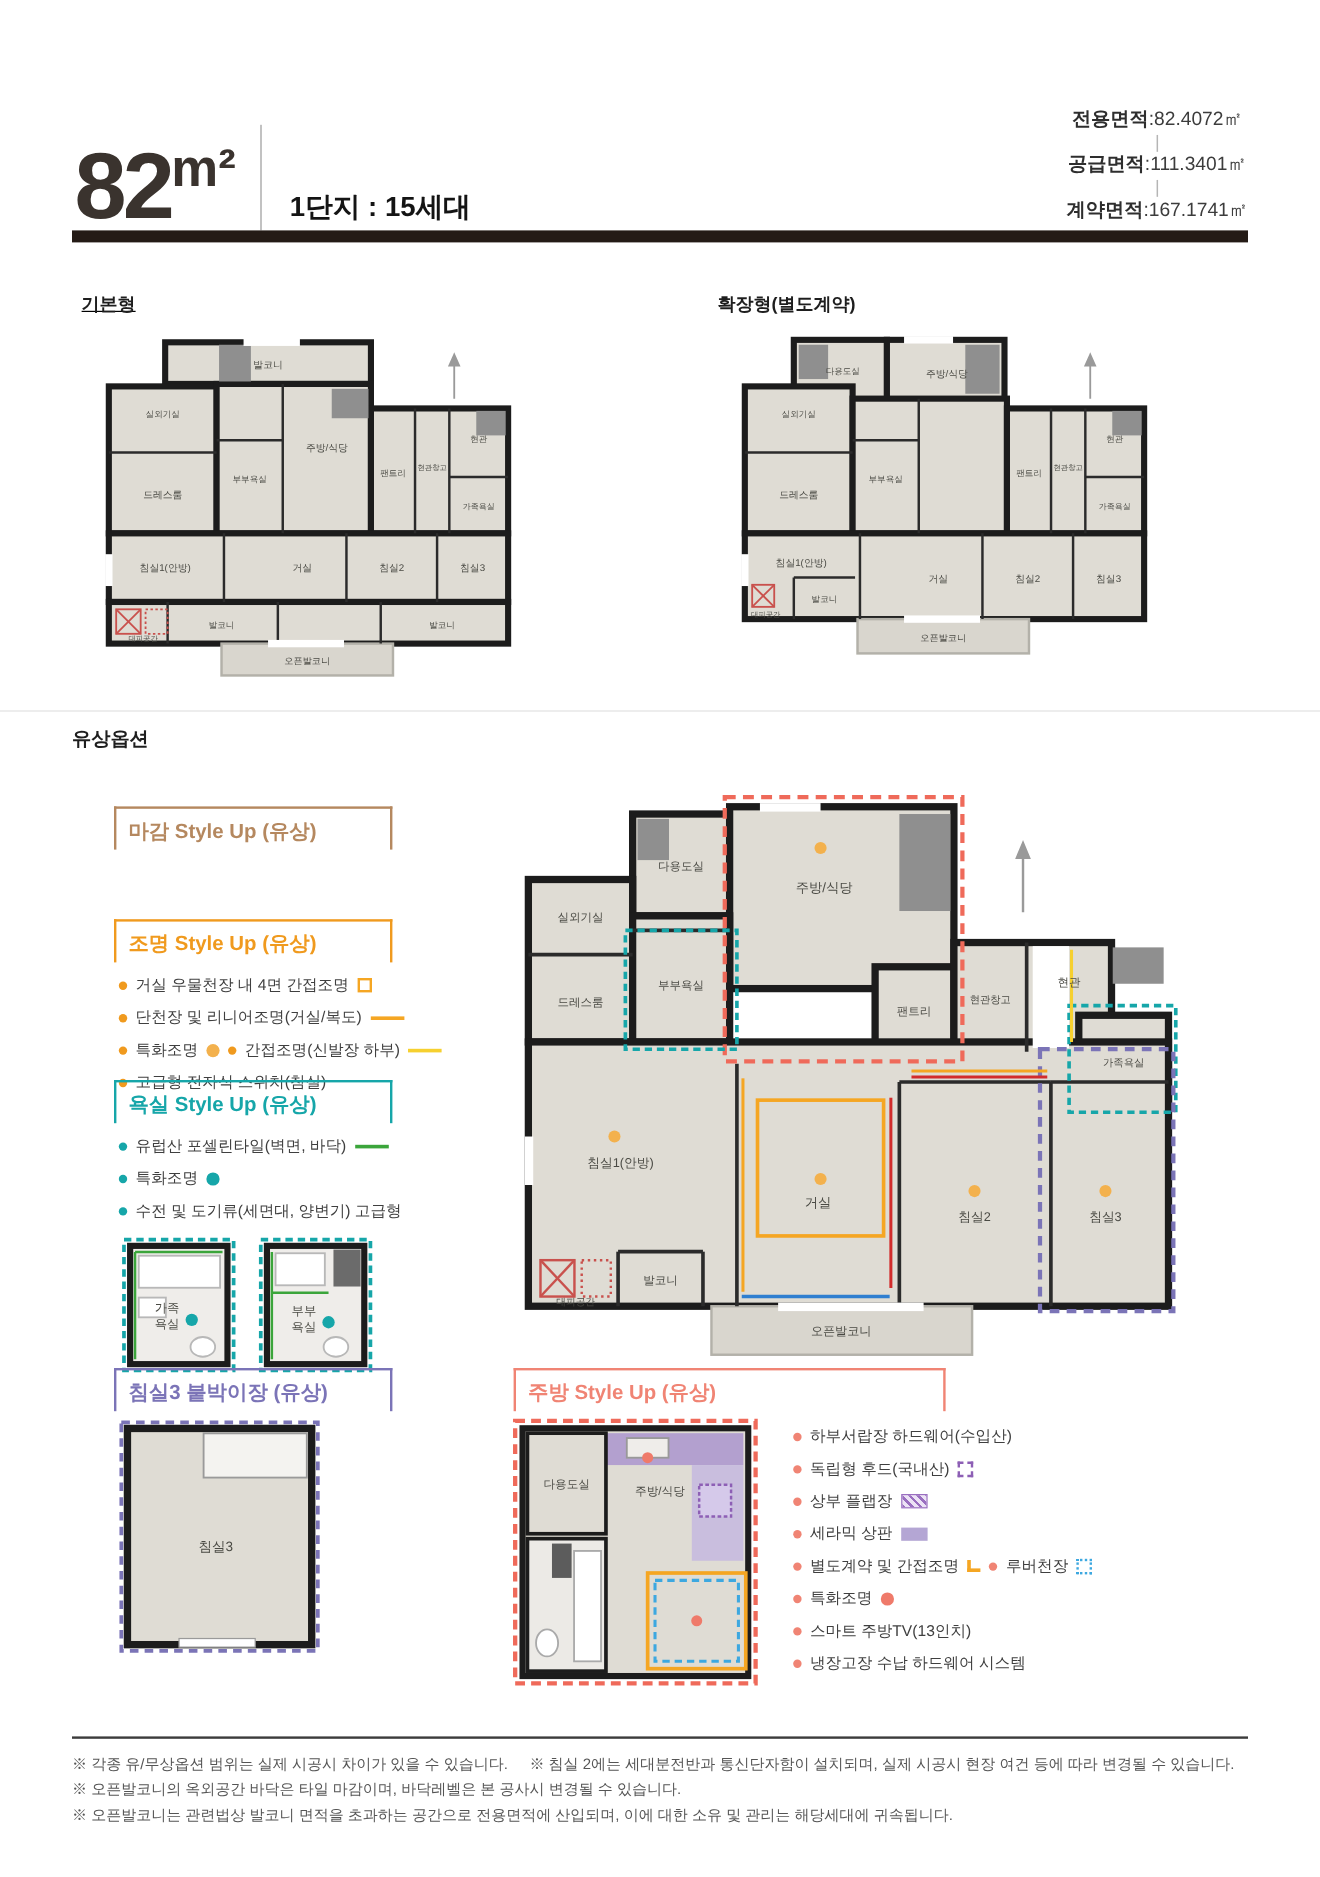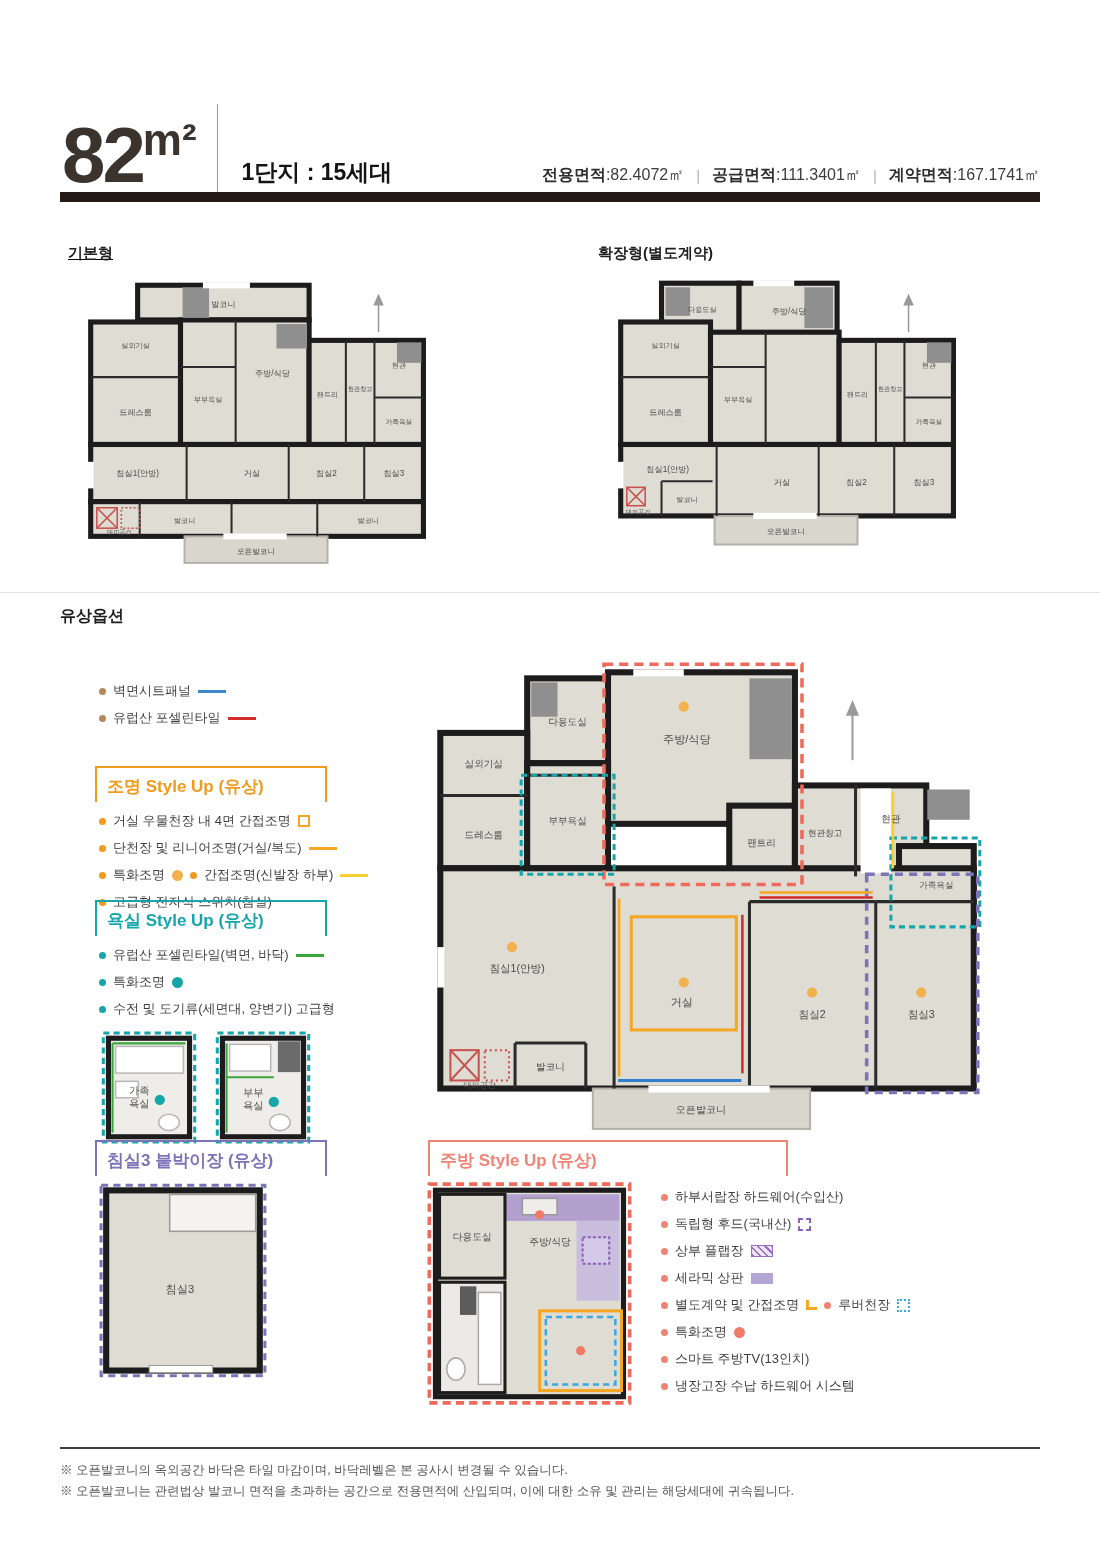--- a/index.html
+++ b/index.html
@@ -5,21 +5,21 @@
   * { margin:0; padding:0; box-sizing:border-box; }
   body { background:#fff; font-family:"Liberation Sans", sans-serif; }
   .page { position:relative; width:1100px; height:1564px; background:#ffffff; overflow:hidden; }
 
   
   .hdr { position:absolute; left:62px; top:92px; right:60px; height:100px; display:flex; align-items:flex-end; }
   .size-label { font-size:78px; font-weight:bold; color:#3a332e; letter-spacing:-3px; line-height:0.95; }
   .size-unit { font-size:44px; font-weight:bold; letter-spacing:0; vertical-align:super; }
   .hdr-vdiv { width:1px; height:88px; background:#9a9a9a; margin:0 24px 0 20px; }
   .complex { font-size:23px; font-weight:bold; color:#141414; padding-bottom:4px;text-align:center; }
-  .areas { margin-left:auto; font-size:16px; color:#3c3c3c; padding-bottom:6px; display:flex; align-items:center; gap:12px; }
+  .areas { margin-left:auto; font-size:16px; color:#3c3c3c; padding-bottom:6px; display:flex; align-items:center; gap:0;flex-direction:column; }
   .area-item b { font-weight:bold; color:#2e2e2e; }
   .area-sep { color:#b5b5b5; font-size:15px; }
   .thick-bar { position:absolute; left:60px; right:60px; top:192px; height:10px; background:#241b16; }
 
   
   .plan-block { position:absolute; top:244px; }
   .plan-block h3 { font-size:15px; font-weight:bold; color:#1e1e1e; margin-bottom:10px; }
   .pb-basic { left:68px;text-decoration:underline; }
   .pb-ext { left:598px; }
 
@@ -219,32 +219,21 @@
         <text x="37" y="236" font-size="6">대피공간</text>
         <text x="182" y="256" font-size="7.5" fill="#77756e">오픈발코니</text>
       </g>
     </svg>
   </div>
 
   <div class="sec-divider"></div>
   <div class="opt-sec-title">유상옵션</div>
 
   <div class="opt-box box-finish">
-    <ul class="opt-items">
-      <li>
-          <span class="dot dot-tan"></span>
-          <span>벽면시트패널</span>
-          <span class="sw-line sw-blue"></span>
-        </li>
-      <li>
-          <span class="dot dot-tan"></span>
-          <span>유럽산 포셀린타일</span>
-          <span class="sw-line sw-red"></span>
-        </li>
-    </ul>
+    <div class="opt-title">마감 Style Up (유상)</div>
   </div>
 
   <div class="opt-box box-light">
     <div class="opt-title">조명 Style Up (유상)</div>
     <ul class="opt-items">
       <li>
           <span class="dot dot-orange"></span>
           <span>거실 우물천장 내 4면 간접조명</span>
           <span class="sw-sq-org"></span>
         </li>
@@ -480,17 +469,18 @@
         </li>
       <li>
           <span class="dot dot-salmon"></span>
           <span>냉장고장 수납 하드웨어 시스템</span>
         </li>
     </ul>
   </div>
 
   <div class="foot-bar"></div>
   <div class="notes">
+    <div class="nrow"><span>※ 각종 유/무상옵션 범위는 실제 시공시 차이가 있을 수 있습니다.</span><span>※ 침실 2에는 세대분전반과 통신단자함이 설치되며, 실제 시공시 현장 여건 등에 따라 변경될 수 있습니다.</span></div>
     <div class="nrow"><span>※ 오픈발코니의 옥외공간 바닥은 타일 마감이며, 바닥레벨은 본 공사시 변경될 수 있습니다.</span></div>
     <div class="nrow"><span>※ 오픈발코니는 관련법상 발코니 면적을 초과하는 공간으로 전용면적에 산입되며, 이에 대한 소유 및 관리는 해당세대에 귀속됩니다.</span></div>
   </div>
 
 </div>
 
 </body></html>

